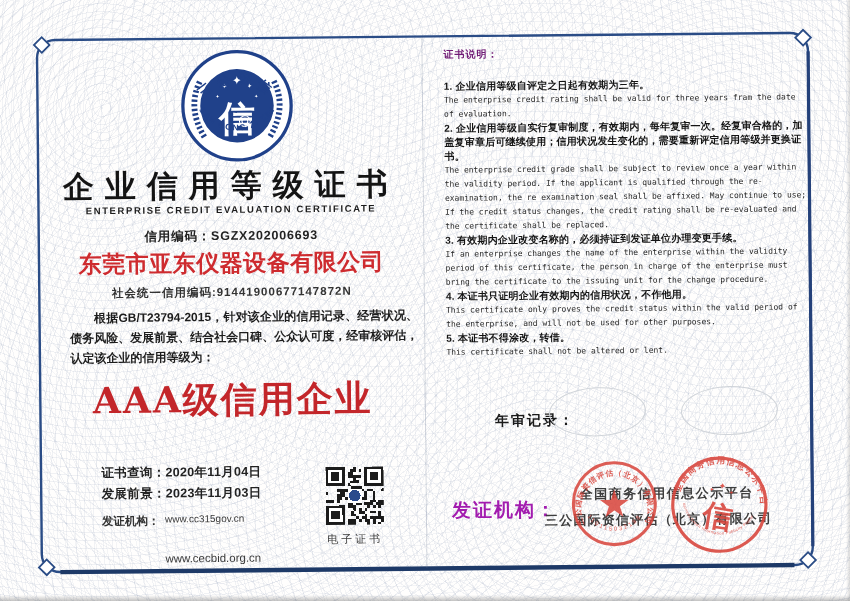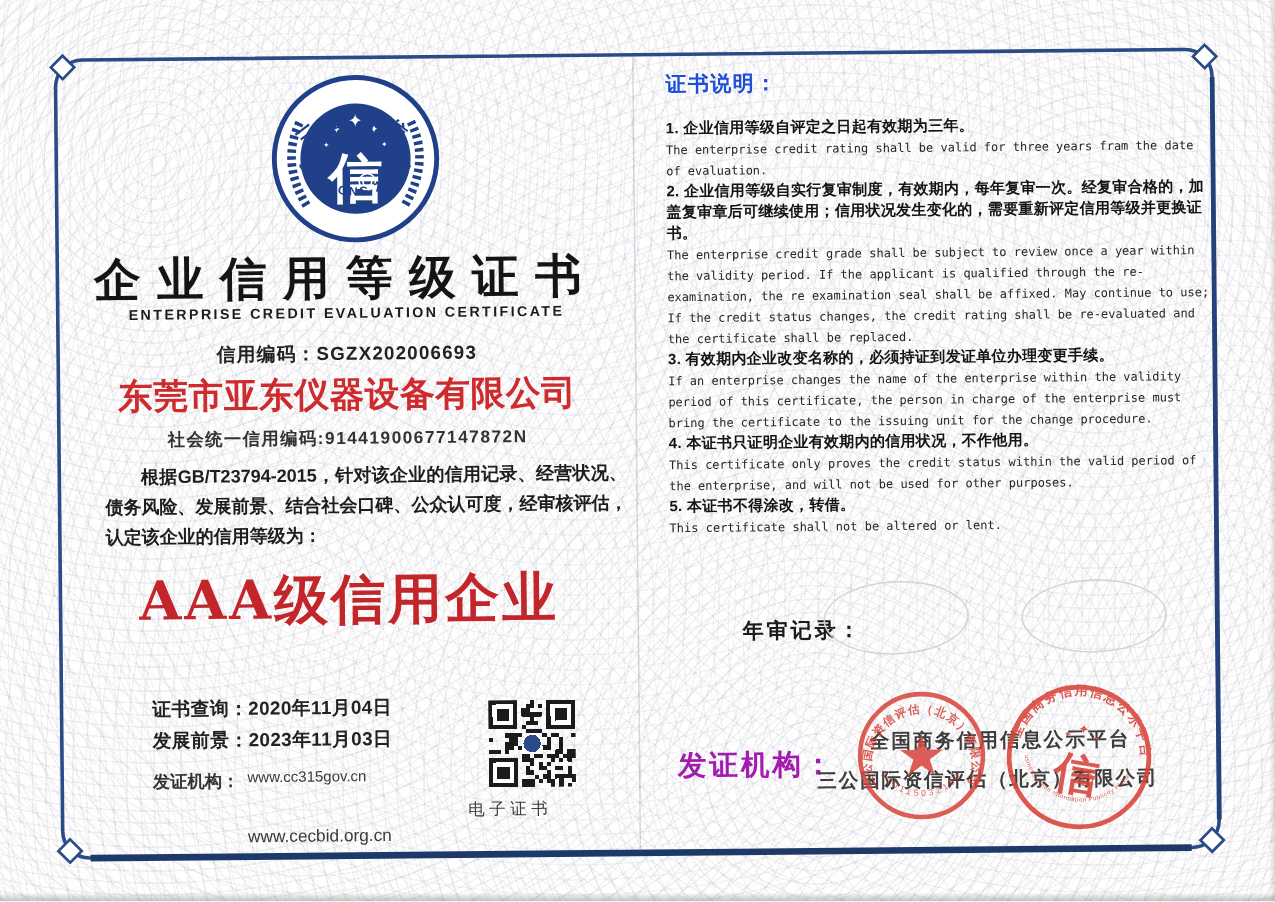--- a/index.html
+++ b/index.html
@@ -46,28 +46,28 @@
   .rating{left:36px;top:374px;width:392px;text-align:center;
     font-family:"DejaVu Serif",serif;font-weight:bold;font-size:36px;
     letter-spacing:2px;color:#c3262a;white-space:nowrap;}
   .kv{font-weight:bold;font-size:12.5px;color:#222;letter-spacing:.3px;white-space:nowrap;}
   .issue-date{left:100px;top:462px;}
   .valid-until{left:100px;top:483px;}
   .query-label{left:100px;top:511px;font-weight:bold;font-size:11.5px;color:#333;}
   .query-url1{left:163px;top:511px;font-size:10px;color:#3a3a3a;}
   .query-url2{left:163px;top:530px;font-size:11.5px;color:#3a3a3a;margin-top:20px;}
   .qr{left:324px;top:466px;width:58px;height:58px;}
-  .eqr-label{left:310px;top:531px;width:86px;
+  .eqr-label{left:310px;top:531px;width:86px;text-align:center;
     font-size:11px;letter-spacing:3px;color:#3b3b3b;font-family:"DejaVu Serif",serif;}
 
   
   .fold{left:424px;top:37px;width:1px;height:531px;background:rgba(110,125,150,.28);}
 
   
-  .exp-heading{left:446px;top:48px;font-weight:bold;font-size:14px;letter-spacing:1px;color:#1d4ed8;}
+  .exp-heading{left:446px;top:48px;font-weight:bold;font-size:10px;letter-spacing:1px;color:#701a75;}
   .exp-items{left:446px;top:80px;width:362px;}
   .exp-zh{font-weight:bold;font-size:10px;line-height:14px;letter-spacing:.2px;color:#141414;}
   .exp-en{font-family:"DejaVu Sans Mono",monospace;font-size:8px;line-height:14px;color:#262626;}
   .annual-label{left:450px;top:413px;font-weight:bold;font-size:14px;letter-spacing:2px;color:#1b1b1b;margin-left:44px;}
   .seal-ellipse{border:1.5px solid #d0d4d9;border-radius:50%;width:95px;height:47px;}
   .seal-e1{left:548px;top:389px;transform:rotate(-2deg);}
   .seal-e2{left:680px;top:389px;transform:rotate(-1deg);}
   .issuer-label{left:450px;top:498px;font-weight:bold;font-size:19px;letter-spacing:2px;color:#a21caf;}
   .issuer-1{left:578px;top:487px;font-weight:600;font-size:13px;letter-spacing:1.5px;color:#3d3d3d;white-space:nowrap;}
   .issuer-2{left:543px;top:513px;font-weight:600;font-size:13px;letter-spacing:1.2px;color:#3d3d3d;white-space:nowrap;}

